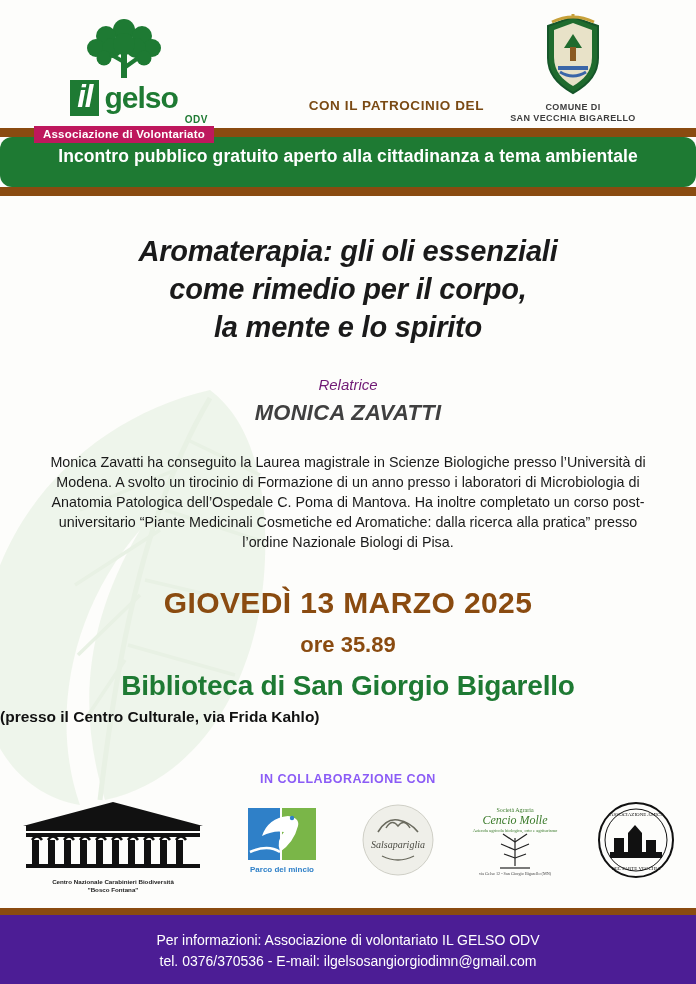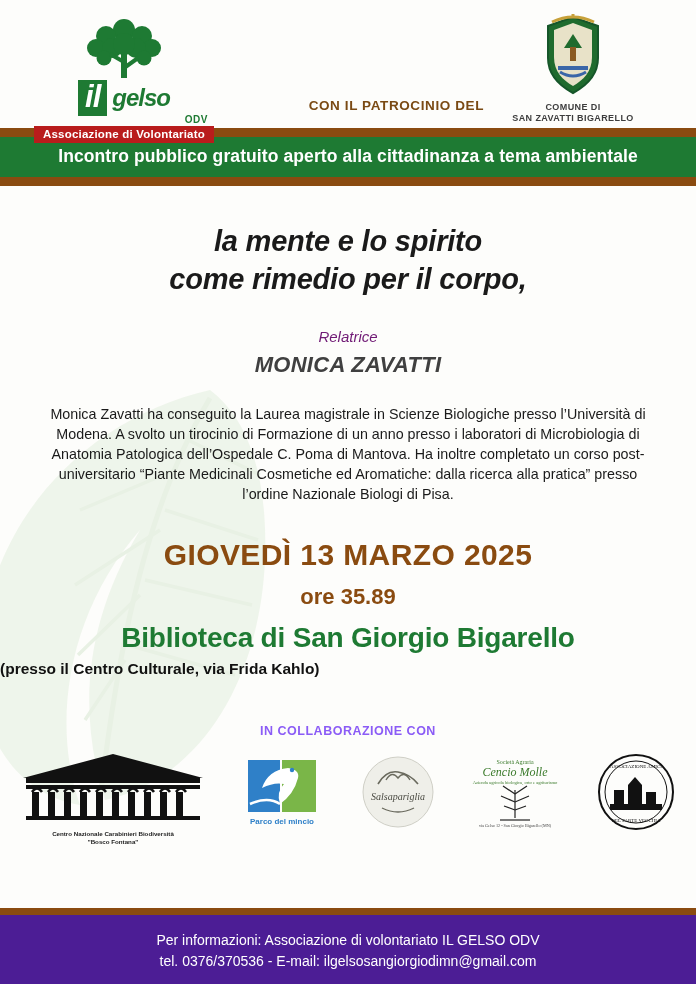--- a/index.html
+++ b/index.html
@@ -68,38 +68,37 @@
     font-weight: bold;
     font-size: 31px;
     line-height: 34px;
     padding: 0 7px 2px 7px;
     font-style: italic;
     letter-spacing: -1px;
   }
   .gelso-name {
     color: #1e7a33;
     font-weight: bold;
-    font-size: 24px;
+    font-size: 30px;
     line-height: 34px;
-    font-style: italic;
     letter-spacing: -1px;
     margin-left: 5px;
   }
   .gelso-odv {
     color: #1e7a33;
     font-size: 10px;
     font-weight: bold;
     letter-spacing: 0.5px;
     margin-top: -2px;
     padding-right: 6px;
     text-align: right;
   }
   .gelso-sub {
     color: #ffffff;
-    background: #b91c1c;
+    background: #be185d;
     font-size: 11.5px;
     font-weight: bold;
     letter-spacing: 0.2px;
     padding: 2px 0 3px 0;
     margin-top: 1px;
   }
 
   .patrocinio {
     flex: 1;
     text-align: right;
@@ -124,22 +123,23 @@
   }
   .comune-text b { font-size: 9px; }
 
   
   .green-bar {
     background: #1e7a33;
     color: #ffffff;
     text-align: center;
     font-size: 17.5px;
     font-weight: bold;
-    padding: 9px 10px 10px 10px;
+    padding: 9px 10px 20px 10px;
     letter-spacing: 0.1px;
+    border-radius: 12px;
   }
   .brown-rule {
     height: 9px;
     background: #8a4b10;
   }
   .brown-rule.top { margin-top: 0; }
 
   
   .title {
     text-align: center;
@@ -307,32 +307,33 @@
           <path d="M12 16 L31 9 L50 16 L50 43 C50 58 41 66 31 72 C21 66 12 58 12 43 Z" fill="#e8e2c8"></path>
           <path d="M31 20 L40 34 L22 34 Z" fill="#1f6b2e"></path>
           <rect x="28" y="33" width="6" height="14" fill="#8a5a22"></rect>
           <path d="M16 52 h30 v4 h-30 z" fill="#3a66a8"></path>
           <path d="M18 58 q13 8 26 0" stroke="#3a66a8" stroke-width="3" fill="none"></path>
           <path d="M31 3 L31 0" stroke="#c7a13a" stroke-width="3"></path>
           <path d="M10 8 q21 -10 42 0" stroke="#c7a13a" stroke-width="3" fill="none"></path>
         </svg>
         <div class="comune-text">
           <b>COMUNE DI</b><br>
-          <b>SAN ZAVATTI BIGARELLO</b>
+          <b>SAN VECCHIA BIGARELLO</b>
         </div>
       </div>
     </div>
 
     <div class="brown-rule top"></div>
     <div class="green-bar">Incontro pubblico gratuito aperto alla cittadinanza a tema ambientale</div>
     <div class="brown-rule"></div>
 
     <div class="title">
+      <div>Aromaterapia: gli oli essenziali</div>
+      <div>come rimedio per il corpo,</div>
       <div>la mente e lo spirito</div>
-      <div>come rimedio per il corpo,</div>
     </div>
 
     <div class="relatrice-label">Relatrice</div>
     <div class="relatrice-name">MONICA ZAVATTI</div>
 
     <div class="bio">Monica Zavatti ha conseguito la Laurea magistrale in Scienze Biologiche presso l’Università di Modena. A svolto un tirocinio di Formazione di un anno presso i laboratori di Microbiologia di Anatomia Patologica dell’Ospedale C. Poma di Mantova. Ha inoltre completato un corso post-universitario “Piante Medicinali Cosmetiche ed Aromatiche: dalla ricerca alla pratica” presso l’ordine Nazionale Biologi di Pisa.</div>
 
     <div class="event-date">GIOVEDÌ 13 MARZO 2025</div>
     <div class="event-time">ore 35.89</div>
     <div class="event-place">Biblioteca di San Giorgio Bigarello</div>

